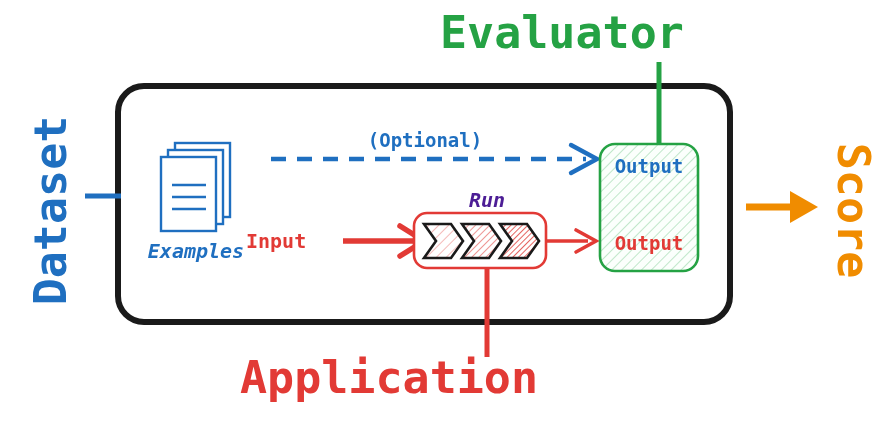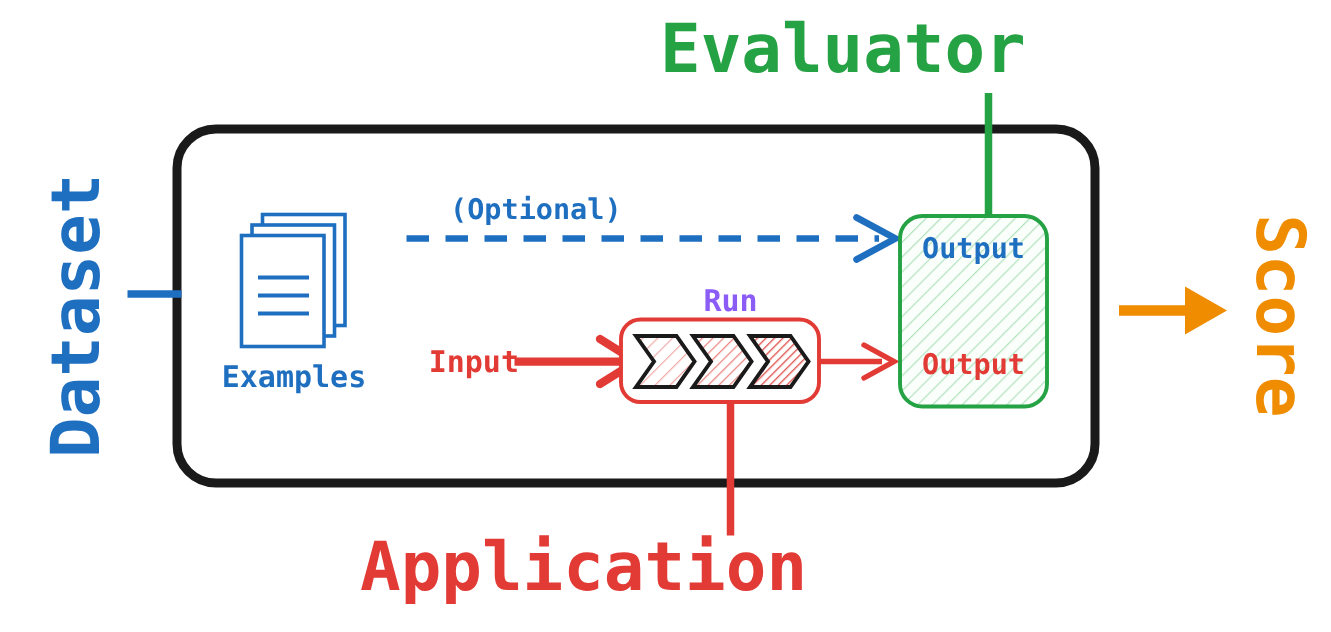--- a/index.html
+++ b/index.html
@@ -81,46 +81,49 @@
   }
   
   .lbl-examples {
     left: 126px;
     top: 241px;
     width: 140px;
     text-align: center;
     font-size: 20px;
     font-weight: bold;
     color: #1f6fc0;
+    font-style: italic;
   }
   .lbl-optional {
     left: 300px;
     top: 131px;
     width: 250px;
+    text-align: center;
     font-size: 19px;
     font-weight: bold;
     color: #1f6fc0;
   }
   .lbl-input {
     left: 246px;
     top: 231px;
     width: 100px;
-    text-align: right;
+    text-align: left;
     font-size: 20px;
     font-weight: bold;
     color: #e23a35;
   }
   .lbl-run {
     left: 417px;
     top: 190px;
     width: 140px;
     text-align: center;
     font-size: 20px;
     font-weight: bold;
-    color: #8b5cf6;
+    color: #4c1d95;
+    font-style: italic;
   }
   .lbl-output-top {
     left: 600px;
     top: 157px;
     width: 98px;
     text-align: center;
     font-size: 19px;
     font-weight: bold;
     color: #1f6fc0;
   }

